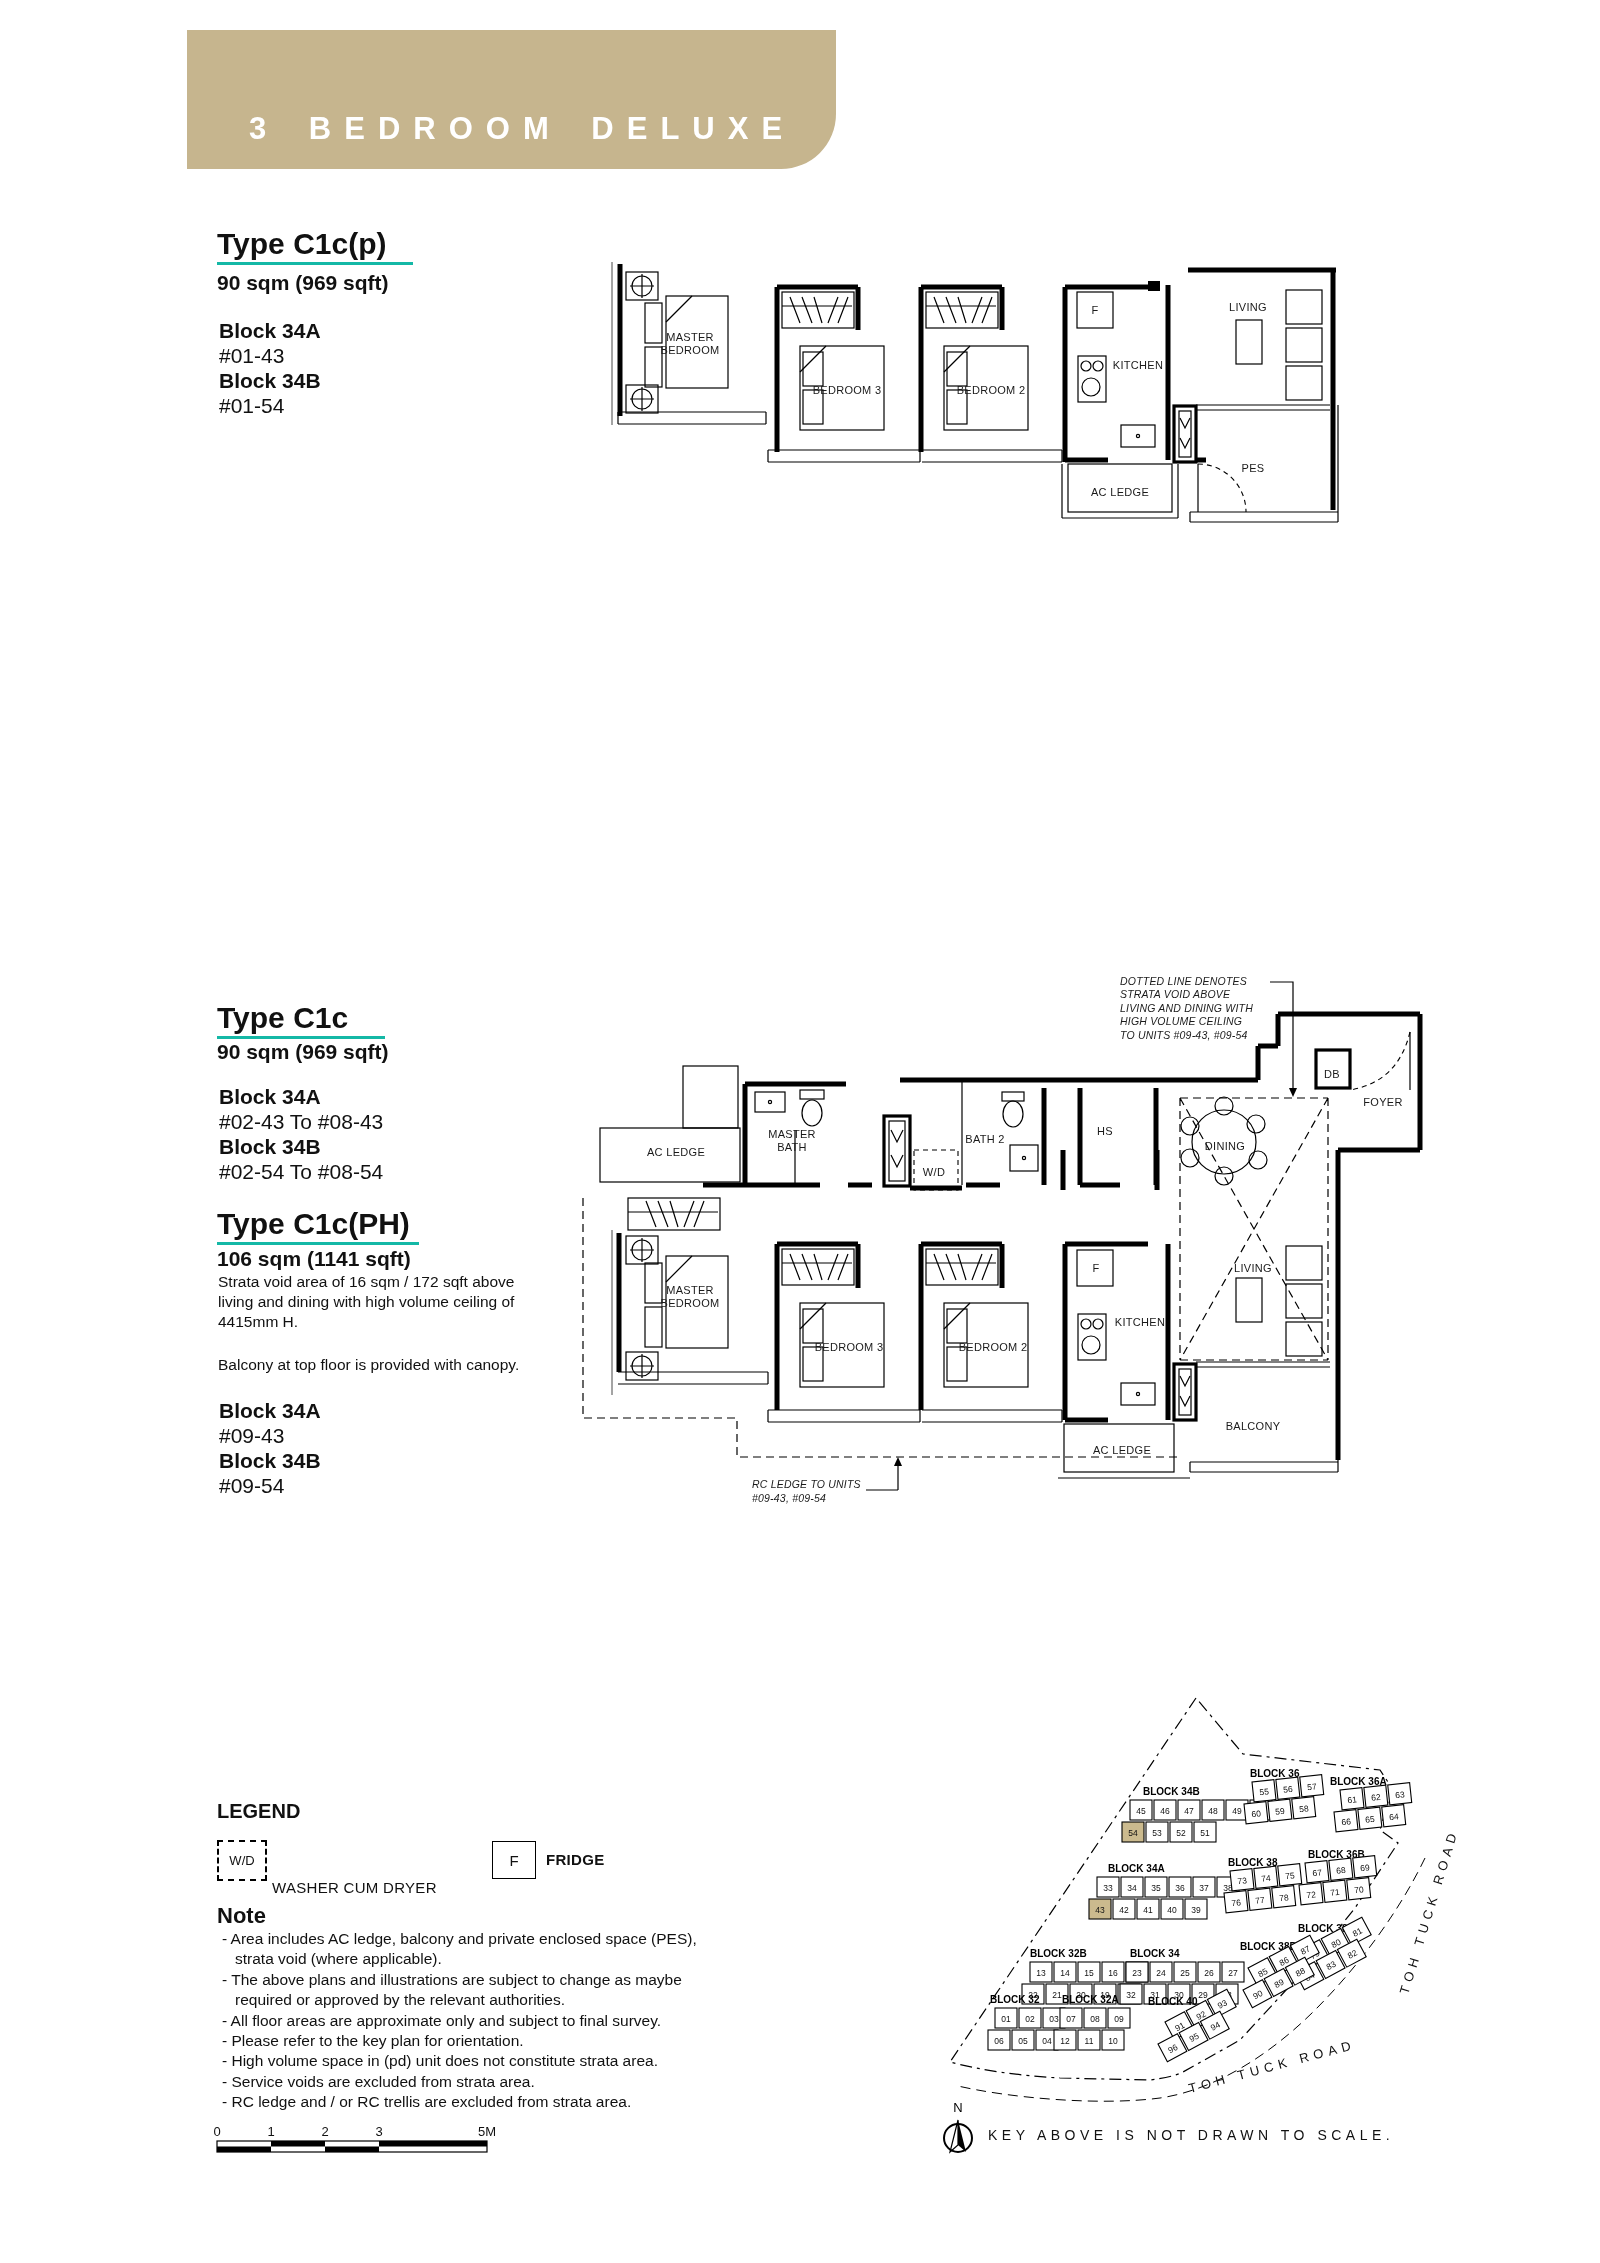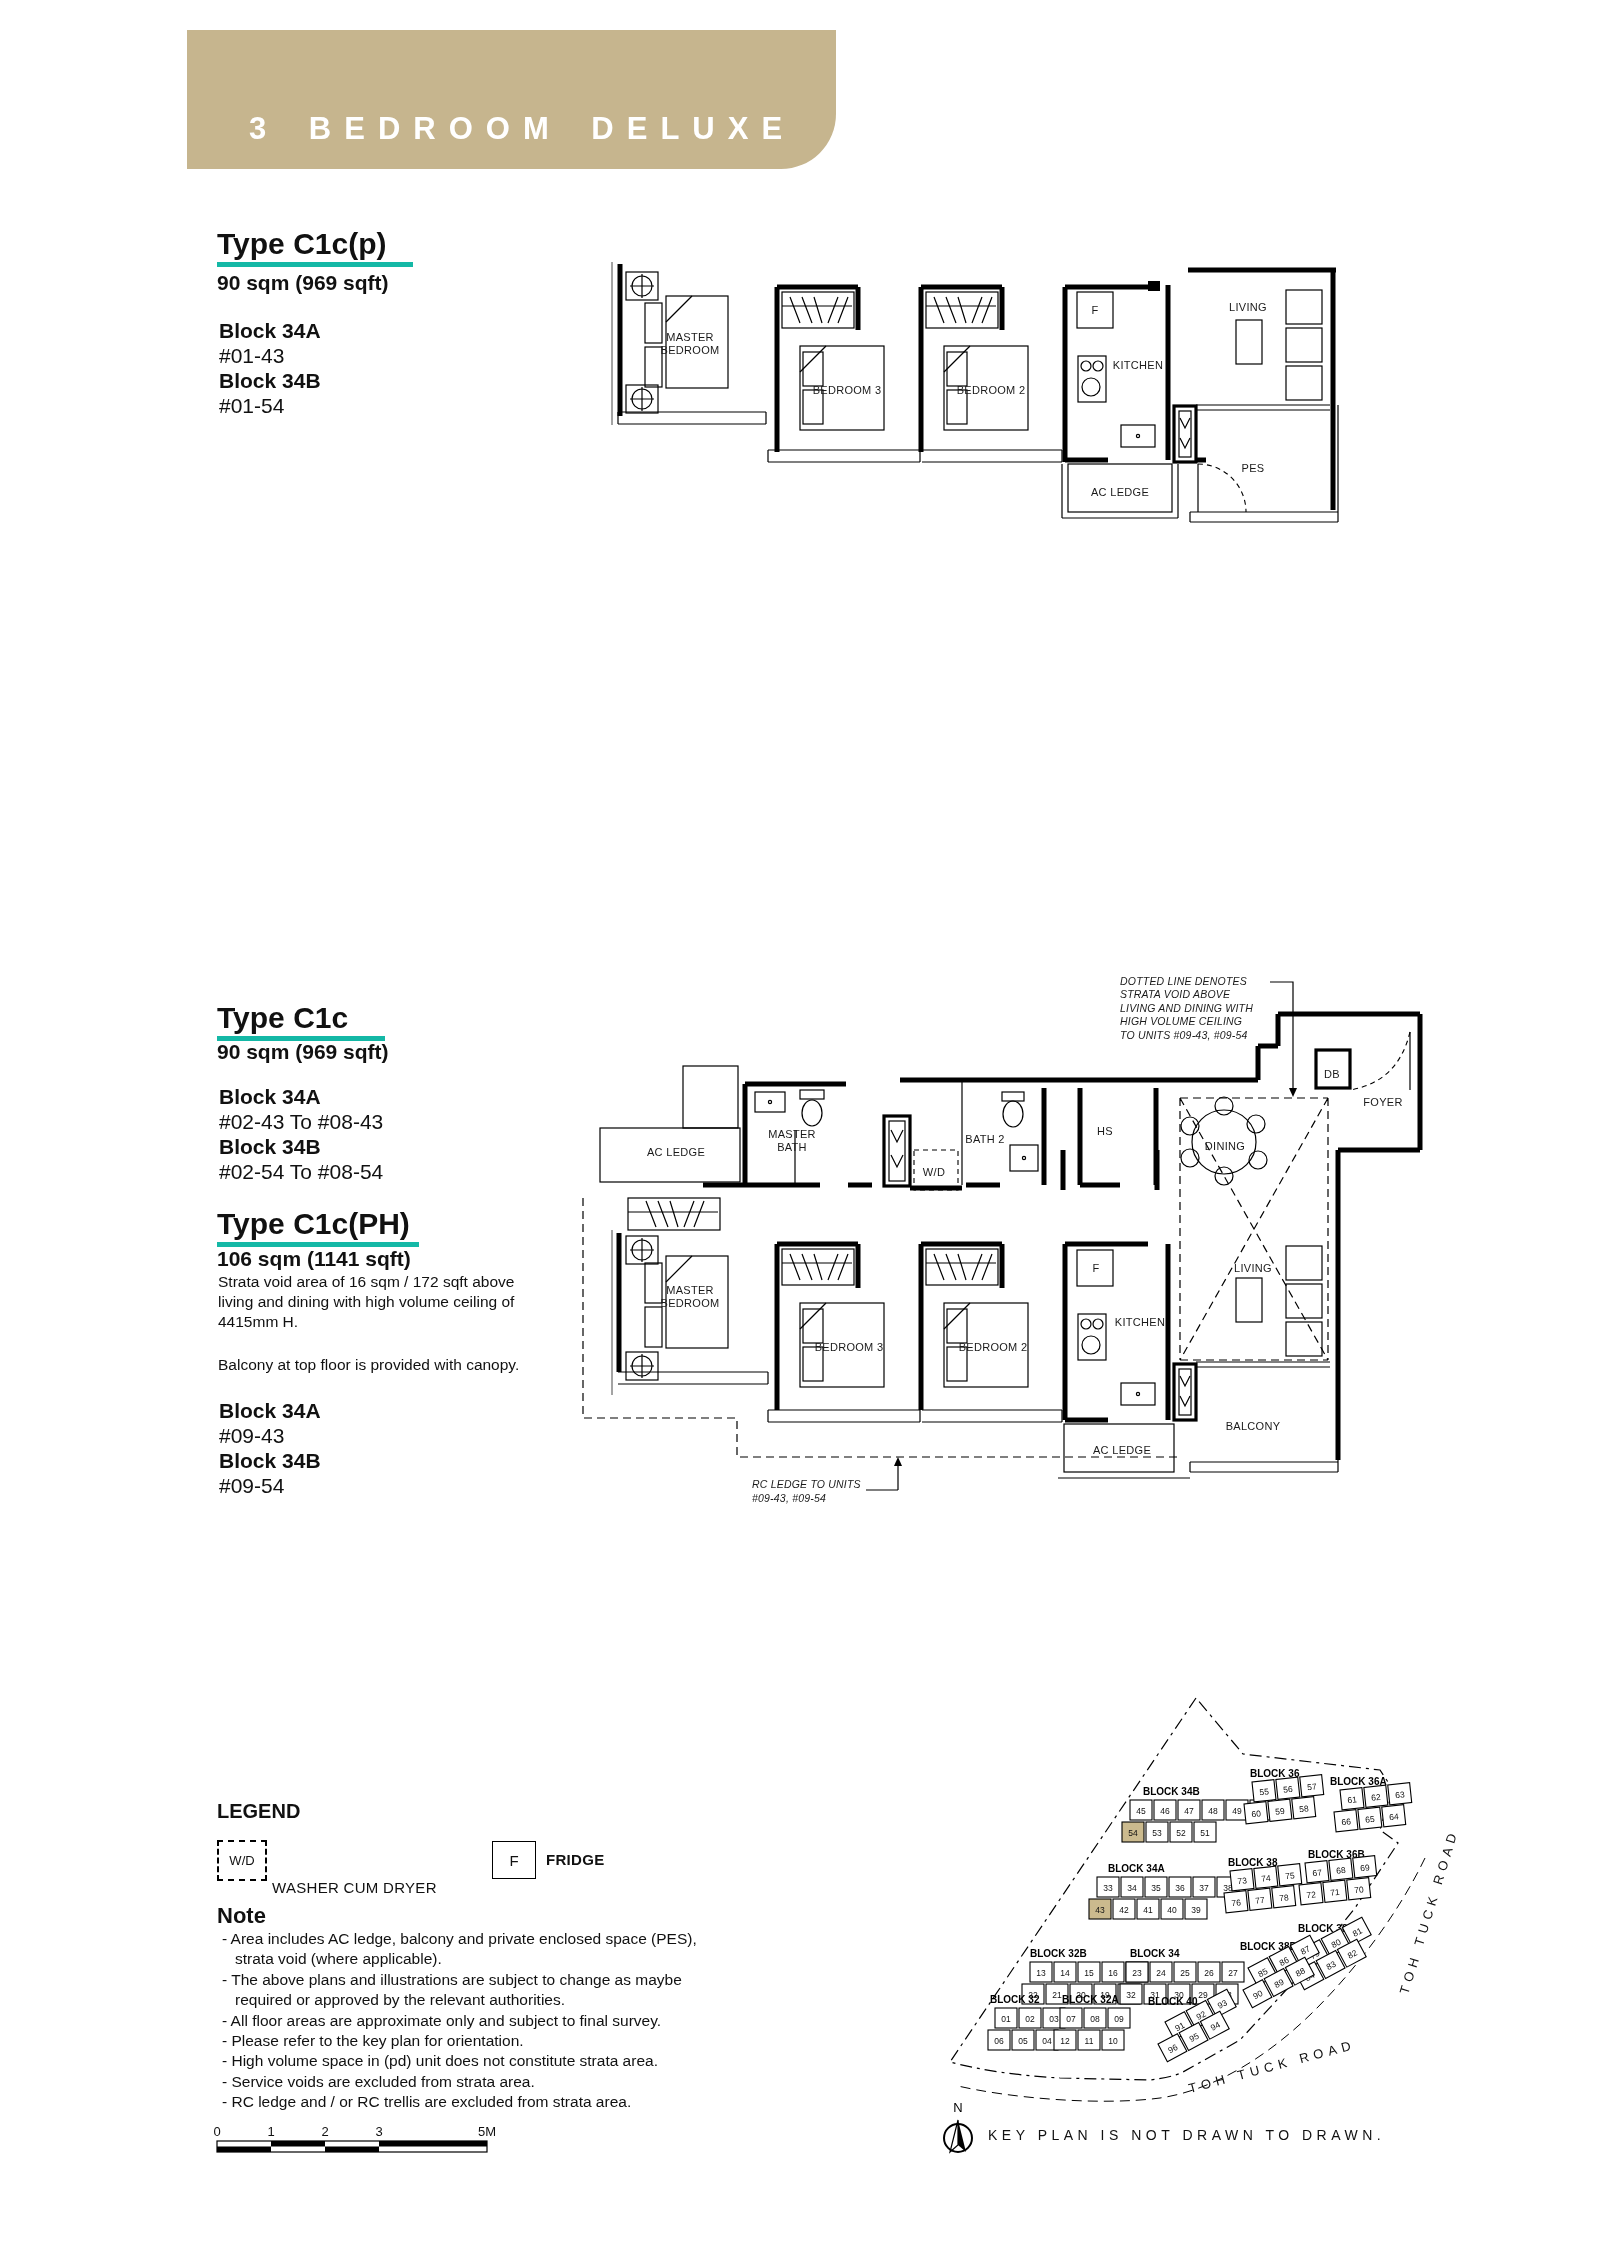--- a/index.html
+++ b/index.html
@@ -6,21 +6,21 @@
   #page{position:relative;width:1600px;height:2263px;background:#fff;overflow:hidden;
         font-family:"Liberation Sans",sans-serif;color:#111;}
 
   
   .banner{position:absolute;left:187px;top:30px;width:649px;height:139px;
           border-bottom-right-radius:55px;display:flex;align-items:flex-end;}
   .banner-text{color:#fff;font-weight:bold;font-size:31px;letter-spacing:13px;word-spacing:8px;
                padding:0 0 22px 62px;white-space:nowrap;}
 
   
-  .utitle{position:absolute;font-size:30px;font-weight:bold;border-bottom:5px solid #14b8a6;
+  .utitle{position:absolute;font-size:30px;font-weight:bold;border-bottom:3px solid #14b8a6;
           padding-bottom:2px;line-height:32px;}
   .uarea{position:absolute;font-size:21px;font-weight:bold;}
   .ublocks{position:absolute;font-size:21px;line-height:25px;}
   .ublocks .b{font-weight:bold;}
   .udesc{position:absolute;font-size:15.5px;line-height:20px;}
 
   
   .lbl{position:absolute;font-size:11px;line-height:12.5px;letter-spacing:.3px;color:#1a1a1a;
        text-align:center;}
   .small-note{position:absolute;font-size:10.5px;line-height:13.4px;letter-spacing:.2px;color:#1a1a1a;
@@ -695,15 +695,15 @@
     <text class="kp-road" transform="rotate(-15 1190 2093)" x="1190" y="2093">TOH TUCK ROAD</text>
     <text class="kp-road" transform="rotate(-73 1408 1995)" x="1408" y="1995">TOH TUCK ROAD</text>
   </svg>
 
   <svg style="position:absolute;left:938px;top:2098px;" width="44" height="62" viewBox="938 2098 44 62">
     <text x="958" y="2112" text-anchor="middle" font-size="13" font-family="Liberation Sans, sans-serif">N</text>
     <circle cx="958" cy="2138" r="14" fill="none" stroke="#000" stroke-width="2"></circle>
     <path d="M958,2120 L950,2152 L958,2145 Z" fill="none" stroke="#000" stroke-width="1.2"></path>
     <path d="M958,2120 L966,2152 L958,2145 Z" fill="#000"></path>
   </svg>
-  <div class="caption" style="left:988px;top:2127px;">KEY PLAN IS NOT DRAWN TO DRAWN.</div>
+  <div class="caption" style="left:988px;top:2127px;">KEY ABOVE IS NOT DRAWN TO SCALE.</div>
 
 </div>
 
 </body></html>

